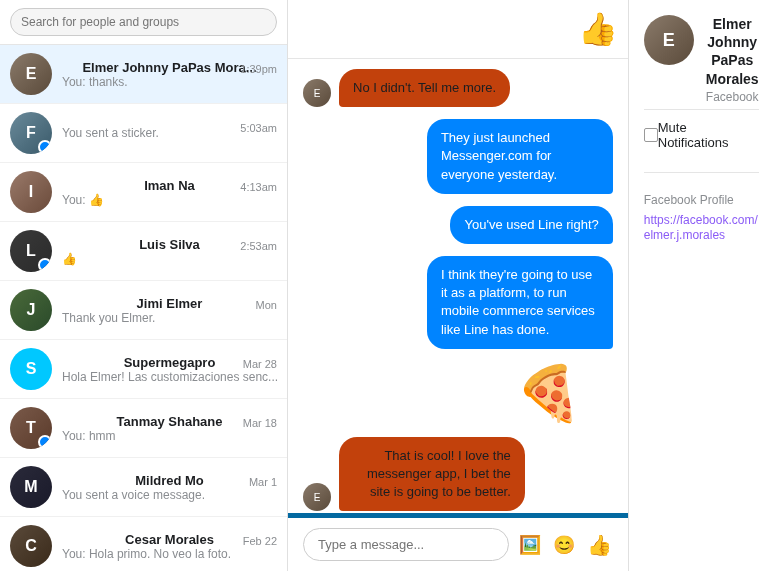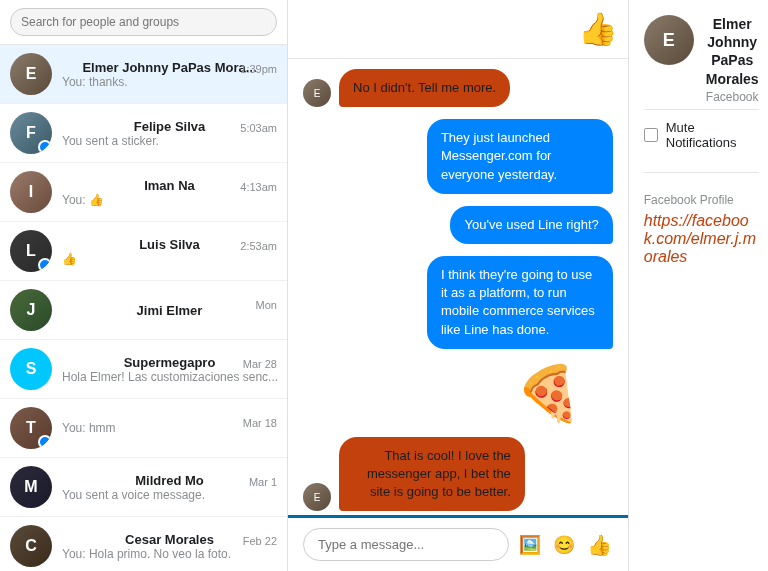--- a/index.html
+++ b/index.html
@@ -25,38 +25,38 @@
     .middle-panel { flex: 1; display: flex; flex-direction: column; border-right: 1px solid #e0e0e0; background: #fff; }
     .chat-header { padding: 10px; border-bottom: 1px solid #e5e5e5; display: flex; align-items: center; justify-content: flex-end; }
     .thumbs-up-large { font-size: 32px; color: #0084ff; }
     .messages-area { flex: 1; overflow-y: auto; padding: 10px 15px; display: flex; flex-direction: column; gap: 12px; }
     .message-row { display: flex; align-items: flex-end; gap: 8px; }
     .message-row.sent { flex-direction: row-reverse; }
     .msg-avatar { width: 28px; height: 28px; border-radius: 50%; background: #ccc; flex-shrink: 0; display: flex; align-items: center; justify-content: center; font-size: 11px; color: #fff; }
     .bubble { max-width: 60%; padding: 10px 14px; border-radius: 18px; font-size: 13px; line-height: 1.4; }
     .bubble.received { background: #c2410c; color: #1c1e21; border-bottom-left-radius: 4px; text-align: right; }
     .bubble.sent { background: #0084ff; color: #fff; border-bottom-right-radius: 4px; }
-    .chat-input-area { padding: 10px 15px; border-top: 3px solid #0369a1; display: flex; align-items: center; gap: 10px; }
+    .chat-input-area { padding: 10px 15px; border-top: 5px solid #0369a1; display: flex; align-items: center; gap: 10px; }
     .chat-input { flex: 1; padding: 8px 14px; border-radius: 20px; border: 1px solid #ccc; font-size: 13px; color: #555; outline: none; background: #fff; }
     .chat-icons { display: flex; gap: 12px; align-items: center; color: #8a8d91; font-size: 18px; }
     .chat-icons span { cursor: pointer; }
 
     
     .right-panel { width: 215px; padding: 15px; background: #fff; }
     .profile-name { font-weight: 700; font-size: 14px; color: #1c1e21; text-align: center; line-height: 1.3; }
     .profile-source { font-size: 12px; color: #8a8d91; text-align: center; margin-top: 2px; }
     .profile-top { display: flex; gap: 12px; align-items: flex-start; }
     .profile-avatar-side { width: 50px; height: 50px; border-radius: 50%; background: #7a7a7a; flex-shrink: 0; }
     .profile-text { flex: 1; }
-    .mute-row { display: flex; align-items: center; gap: 8px; padding: 10px 0; border-top: 1px solid #e5e5e5; margin-top: 5px; }
+    .mute-row { display: flex; align-items: center; padding: 10px 0; border-top: 1px solid #e5e5e5; margin-top: 5px; }
     .mute-checkbox { width: 14px; height: 14px; border: 1px solid #999; border-radius: 2px; flex-shrink: 0; }
     .mute-label { font-size: 13px; color: #1c1e21; }
     .fb-profile-section { margin-top: 12px; border-top: 1px solid #e5e5e5; padding-top: 20px; }
     .fb-profile-title { font-size: 12px; color: #8a8d91; margin-bottom: 5px; }
-    .fb-link { font-size: 16px; color: #c2410c; text-decoration: none; word-break: break-all; font-style: italic; }
+    .fb-link { font-size: 12px; color: #8b5cf6; text-decoration: none; word-break: break-all; }
 
     .avatar-elmer { background: linear-gradient(135deg, #8a7a6a, #5a4a3a); }
     .avatar-felipe { background: linear-gradient(135deg, #6a8a9a, #3a5a6a); }
     .avatar-iman { background: linear-gradient(135deg, #9a7a6a, #6a4a3a); }
     .avatar-luis { background: linear-gradient(135deg, #3a3a3a, #2a2a2a); }
     .avatar-jimi { background: linear-gradient(135deg, #4a6a3a, #2a4a2a); }
     .avatar-super { background: #00c8ff; }
     .avatar-tanmay { background: linear-gradient(135deg, #7a5a4a, #5a3a2a); }
     .avatar-mildred { background: linear-gradient(135deg, #2a2a3a, #1a1a2a); }
     .avatar-cesar { background: linear-gradient(135deg, #5a4a3a, #3a2a1a); }
@@ -79,21 +79,20 @@
       <div class="contact-preview">You: thanks.</div>
     </div>
     <div class="contact-time">1:39pm</div>
   </div>
       <div class="contact-item">
     <div class="avatar avatar-felipe">
       <div class="avatar-img">F</div>
       <div class="avatar-badge small"></div>
     </div>
     <div class="contact-info">
-      <div class="contact-name">Felipe Silva</div>
       <div class="contact-preview">You sent a sticker.</div>
     </div>
     <div class="contact-time">5:03am</div>
   </div>
       <div class="contact-item">
     <div class="avatar avatar-iman">
       <div class="avatar-img">I</div>
 
     </div>
     <div class="contact-info">
@@ -113,40 +112,42 @@
     </div>
     <div class="contact-time">2:53am</div>
   </div>
       <div class="contact-item">
     <div class="avatar avatar-jimi">
       <div class="avatar-img">J</div>
 
     </div>
     <div class="contact-info">
       <div class="contact-name">Jimi Elmer</div>
+      <div class="contact-preview">Thank you Elmer.</div>
     </div>
     <div class="contact-time">Mon</div>
   </div>
       <div class="contact-item">
     <div class="avatar avatar-super">
       <div class="avatar-img">S</div>
 
     </div>
     <div class="contact-info">
       <div class="contact-name">Supermegapro</div>
       <div class="contact-preview">Hola Elmer! Las customizaciones senc...</div>
     </div>
     <div class="contact-time">Mar 28</div>
   </div>
       <div class="contact-item">
     <div class="avatar avatar-tanmay">
       <div class="avatar-img">T</div>
       <div class="avatar-badge small"></div>
     </div>
     <div class="contact-info">
+      <div class="contact-name">Tanmay Shahane</div>
       <div class="contact-preview">You: hmm</div>
     </div>
     <div class="contact-time">Mar 18</div>
   </div>
       <div class="contact-item">
     <div class="avatar avatar-mildred">
       <div class="avatar-img">M</div>
 
     </div>
     <div class="contact-info">

